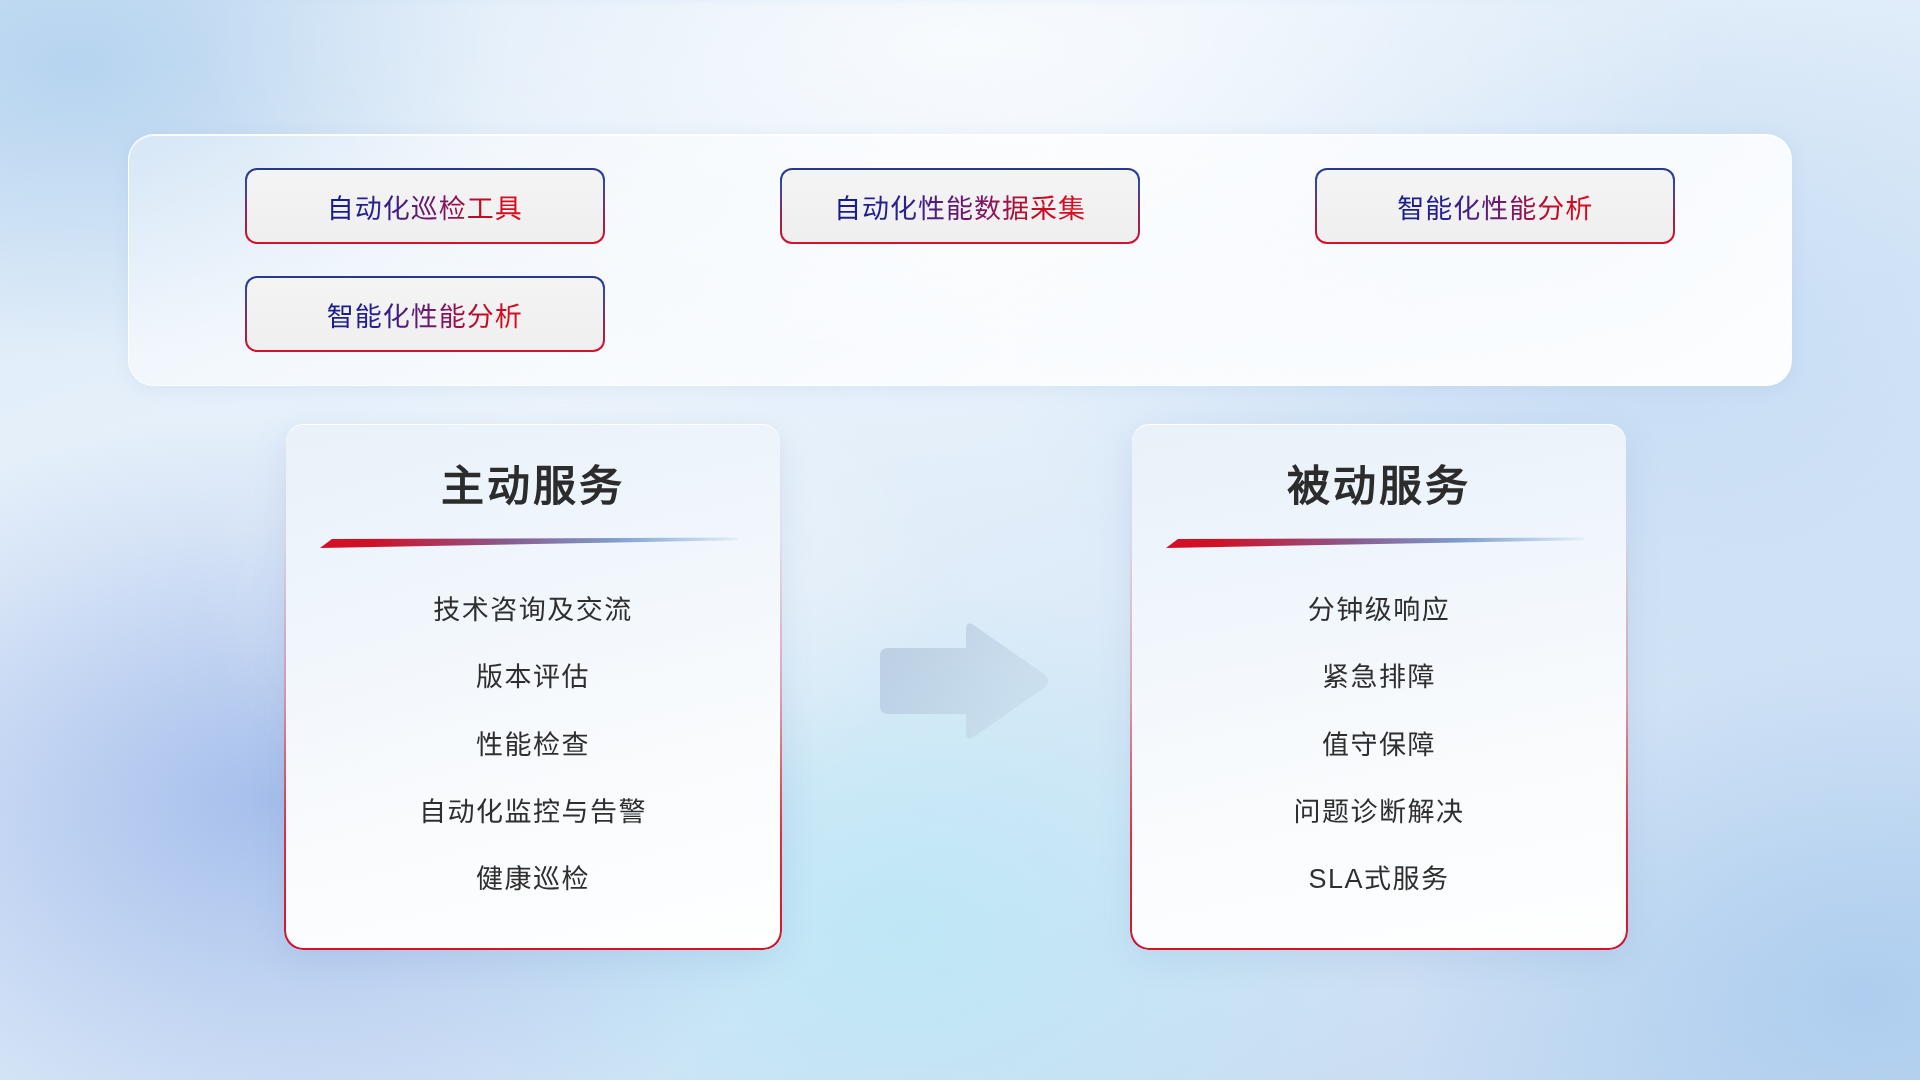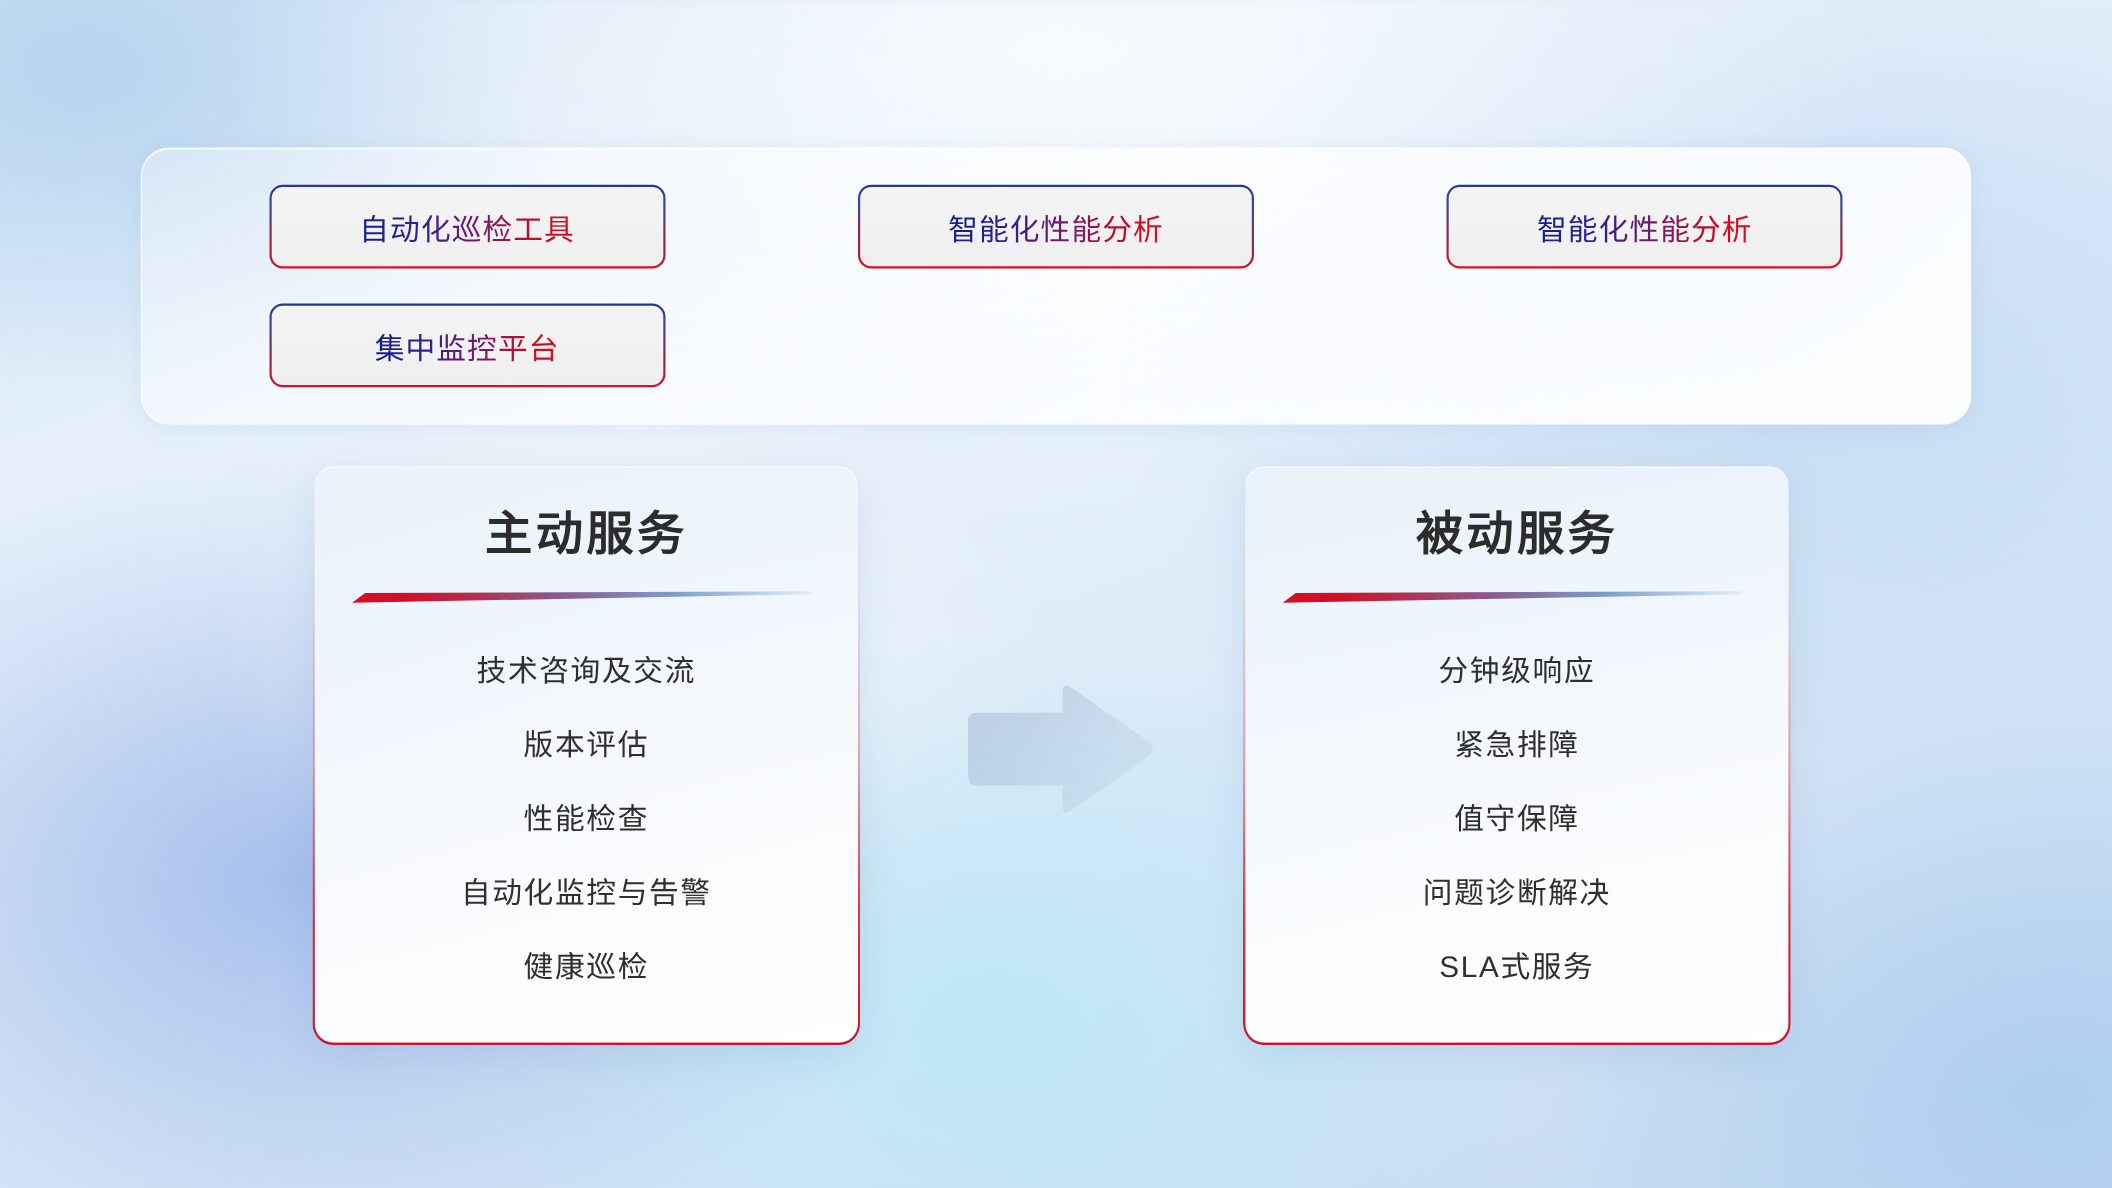--- a/index.html
+++ b/index.html
@@ -205,33 +205,33 @@
 <div id="background-soft-glow"></div>
 
 <div id="stage">
 
   <section id="capability-panel">
 
     <div class="pill">
       <span class="pill-label">自动化巡检工具</span>
     </div>
 
+    <div class="pill">
+      <span class="pill-label">自动化性能数据采集</span>
+    </div>
 
     <div class="pill">
       <span class="pill-label">智能化性能分析</span>
     </div>
 
     <div class="pill">
       <span class="pill-label">智能化性能分析</span>
     </div>
 
 
-    <div class="pill">
-      <span class="pill-label">集中监控平台</span>
-    </div>
 
   </section>
 
   <section id="service-card-proactive" class="service-card">
 
     <h2 class="card-title">主动服务</h2>
 
     <div class="card-divider">
       <svg viewBox="0 0 420 15" preserveAspectRatio="none" aria-hidden="true">
         <defs>

